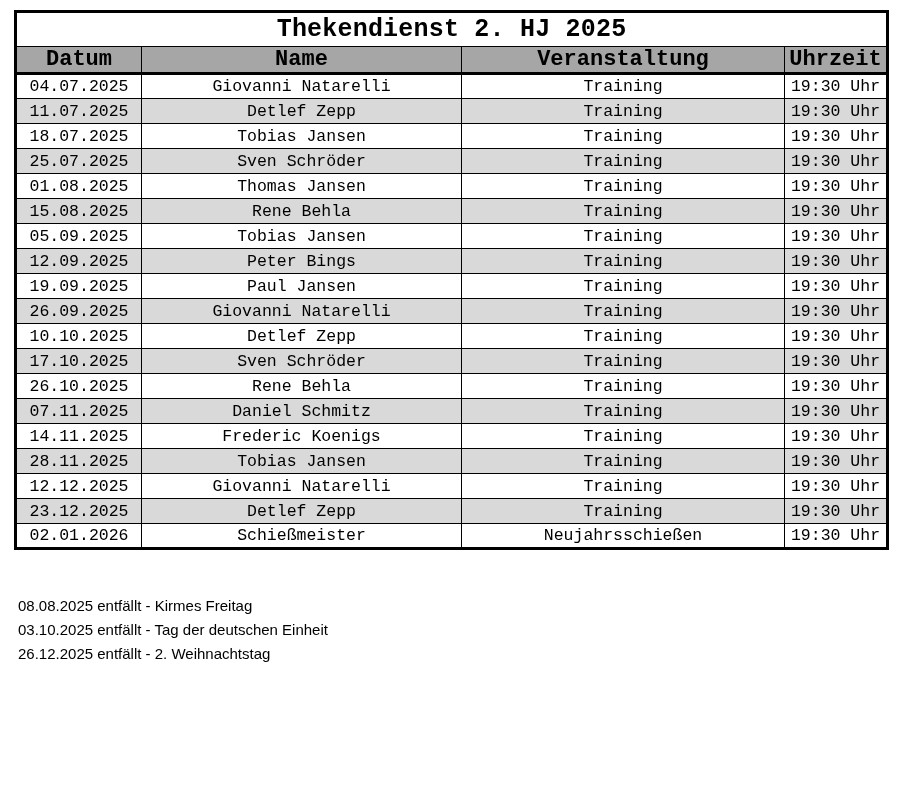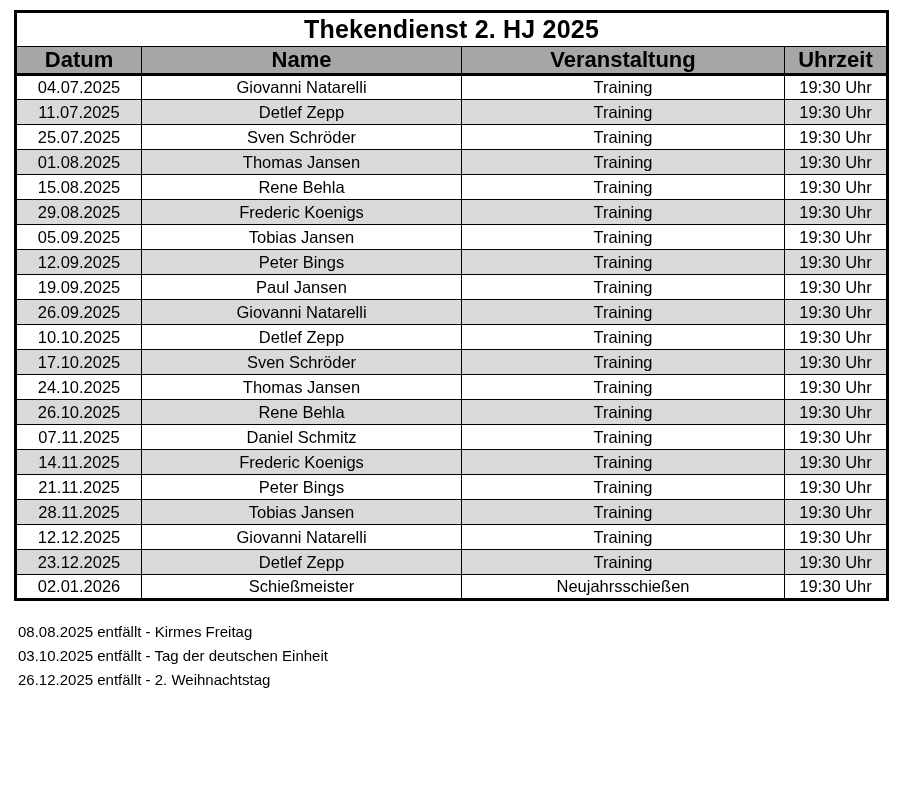--- a/index.html
+++ b/index.html
@@ -20,20 +20,21 @@
     color: #000;
     font-family: "Liberation Sans", sans-serif;
     overflow: hidden;
   }
   table.schedule {
     border-collapse: collapse;
     table-layout: fixed;
     width: 872px;
     margin: 10px 14px 0 14px;
     border: 3px solid var(--border);
+    font-family: Liberation Mono, monospace;
   }
   table.schedule th,
   table.schedule td {
     border: 1.5px solid var(--border);
     text-align: center;
     vertical-align: middle;
     padding: 0 2px;
     white-space: nowrap;
     overflow: hidden;
   }
@@ -54,21 +55,21 @@
   }
   tbody td {
     height: 25px;
     font-size: 16.5px;
     background: #ffffff;
   }
   tbody tr:nth-child(even) td {
     background: var(--row-alt-bg);
   }
   .notes {
-    margin: 19px 0 0 18px;
+    margin: 44px 0 0 18px;
     font-size: 15px;
     line-height: 24px;
   }
   col.c-datum { width: 126px; }
   col.c-name { width: 320px; }
   col.c-veranstaltung { width: 323px; }
   col.c-uhrzeit { width: 103px; }
 </style>
 </head>
 <body>
@@ -98,44 +99,44 @@
     <td>Training</td>
     <td>19:30 Uhr</td>
   </tr>
       <tr>
     <td>11.07.2025</td>
     <td>Detlef Zepp</td>
     <td>Training</td>
     <td>19:30 Uhr</td>
   </tr>
       <tr>
+    <td>18.07.2025</td>
+    <td>Tobias Jansen</td>
+    <td>Training</td>
+    <td>19:30 Uhr</td>
+  </tr>
+      <tr>
     <td>25.07.2025</td>
     <td>Sven Schröder</td>
     <td>Training</td>
     <td>19:30 Uhr</td>
   </tr>
       <tr>
     <td>01.08.2025</td>
     <td>Thomas Jansen</td>
     <td>Training</td>
     <td>19:30 Uhr</td>
   </tr>
       <tr>
     <td>15.08.2025</td>
     <td>Rene Behla</td>
     <td>Training</td>
     <td>19:30 Uhr</td>
   </tr>
       <tr>
-    <td>29.08.2025</td>
-    <td>Frederic Koenigs</td>
-    <td>Training</td>
-    <td>19:30 Uhr</td>
-  </tr>
-      <tr>
     <td>05.09.2025</td>
     <td>Tobias Jansen</td>
     <td>Training</td>
     <td>19:30 Uhr</td>
   </tr>
       <tr>
     <td>12.09.2025</td>
     <td>Peter Bings</td>
     <td>Training</td>
     <td>19:30 Uhr</td>
@@ -158,46 +159,34 @@
     <td>Training</td>
     <td>19:30 Uhr</td>
   </tr>
       <tr>
     <td>17.10.2025</td>
     <td>Sven Schröder</td>
     <td>Training</td>
     <td>19:30 Uhr</td>
   </tr>
       <tr>
-    <td>24.10.2025</td>
-    <td>Thomas Jansen</td>
-    <td>Training</td>
-    <td>19:30 Uhr</td>
-  </tr>
-      <tr>
     <td>26.10.2025</td>
     <td>Rene Behla</td>
     <td>Training</td>
     <td>19:30 Uhr</td>
   </tr>
       <tr>
     <td>07.11.2025</td>
     <td>Daniel Schmitz</td>
     <td>Training</td>
     <td>19:30 Uhr</td>
   </tr>
       <tr>
     <td>14.11.2025</td>
     <td>Frederic Koenigs</td>
-    <td>Training</td>
-    <td>19:30 Uhr</td>
-  </tr>
-      <tr>
-    <td>21.11.2025</td>
-    <td>Peter Bings</td>
     <td>Training</td>
     <td>19:30 Uhr</td>
   </tr>
       <tr>
     <td>28.11.2025</td>
     <td>Tobias Jansen</td>
     <td>Training</td>
     <td>19:30 Uhr</td>
   </tr>
       <tr>

